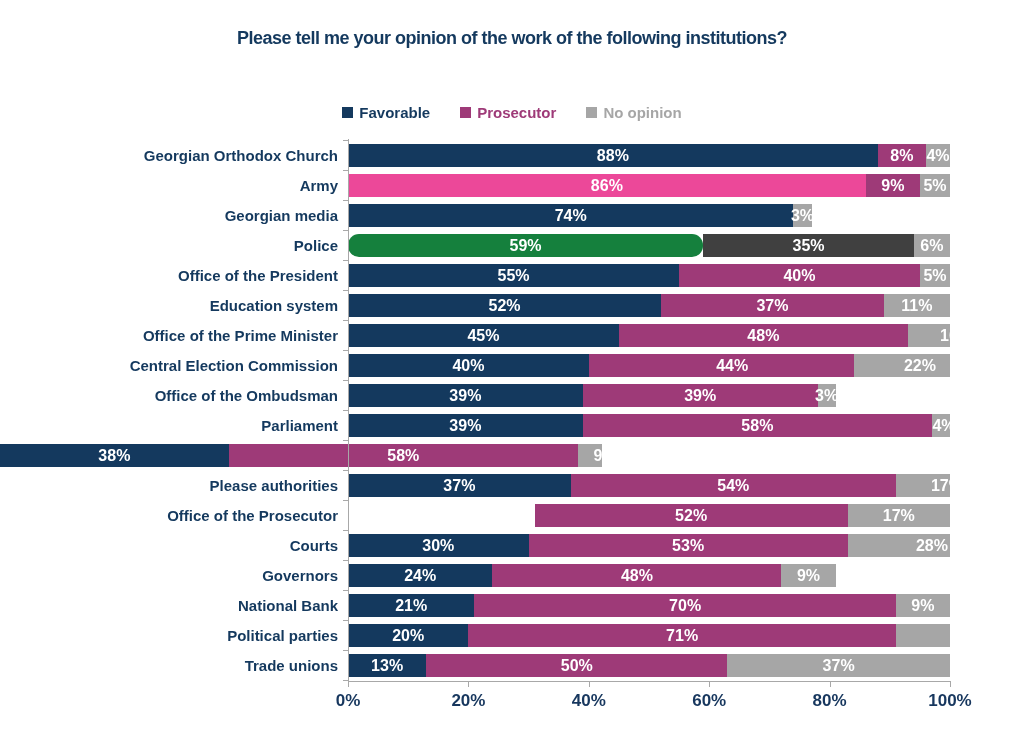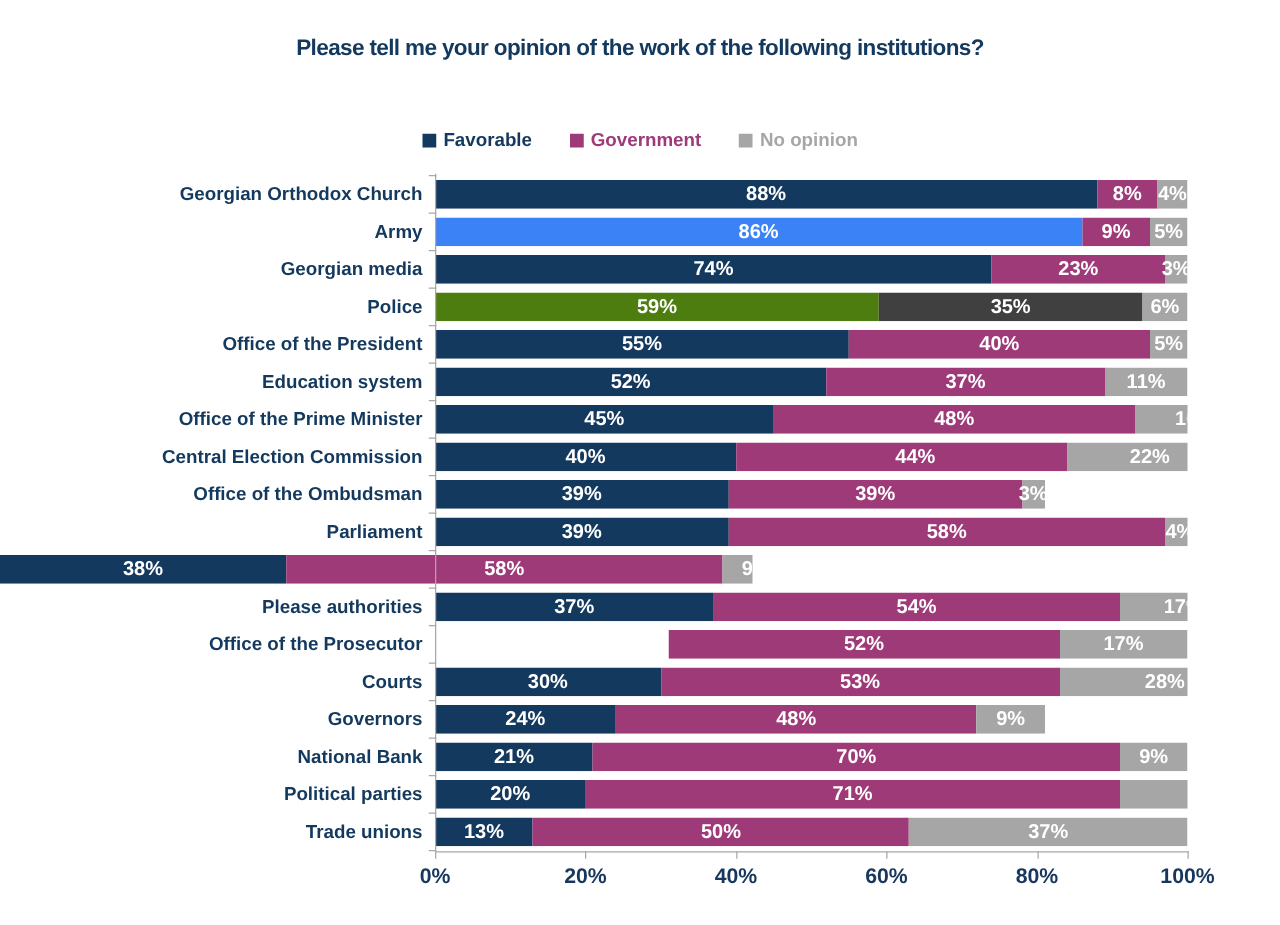--- a/index.html
+++ b/index.html
@@ -67,21 +67,21 @@
 
   <div class="chart-title">Please tell me your opinion of the work of the following institutions?</div>
 
   <div class="legend">
     <span class="legend-item">
       <span class="swatch" style="background: rgb(20, 57, 94);"></span>
       <span class="legend-label" style="color: rgb(20, 57, 94);">Favorable</span>
     </span>
     <span class="legend-item">
       <span class="swatch" style="background: rgb(158, 58, 120);"></span>
-      <span class="legend-label" style="color: rgb(158, 58, 120);">Government</span>
+      <span class="legend-label" style="color: rgb(158, 58, 120);">Prosecutor</span>
     </span>
     <span class="legend-item">
       <span class="swatch" style="background: rgb(166, 166, 166);"></span>
       <span class="legend-label" style="color: rgb(166, 166, 166);">No opinion</span>
     </span>
   </div>
 
   <div class="rows" id="rows">
   <div class="row">
     <div class="cat-label">Georgian Orthodox Church</div>
@@ -94,51 +94,48 @@
       </div>
       <div class="seg" style="width: 4%; background: rgb(166, 166, 166);">
         <span class="seg-val">4%</span>
       </div>
     </div>
   </div>
 
   <div class="row">
     <div class="cat-label">Army</div>
     <div class="bar">
-      <div class="seg" style="width: 86%; background: #3b82f6;">
+      <div class="seg" style="width: 86%; background: #ec4899;">
         <span class="seg-val">86%</span>
       </div>
       <div class="seg" style="width: 9%; background: rgb(158, 58, 120);">
         <span class="seg-val">9%</span>
       </div>
       <div class="seg" style="width: 5%; background: rgb(166, 166, 166);">
         <span class="seg-val">5%</span>
       </div>
     </div>
   </div>
 
   <div class="row">
     <div class="cat-label">Georgian media</div>
     <div class="bar">
       <div class="seg" style="width: 74%; background: rgb(20, 57, 94);">
         <span class="seg-val">74%</span>
       </div>
-      <div class="seg" style="width: 23%; background: rgb(158, 58, 120);">
-        <span class="seg-val">23%</span>
-      </div>
       <div class="seg" style="width: 3%; background: rgb(166, 166, 166);">
         <span class="seg-val">3%</span>
       </div>
     </div>
   </div>
 
   <div class="row">
     <div class="cat-label">Police</div>
     <div class="bar">
-      <div class="seg" style="width: 59%; background: #4d7c0f;">
+      <div class="seg" style="width: 59%; background: #15803d; border-radius: 11px;">
         <span class="seg-val">59%</span>
       </div>
       <div class="seg" style="width: 35%; background: #404040;">
         <span class="seg-val">35%</span>
       </div>
       <div class="seg" style="width: 6%; background: rgb(166, 166, 166);">
         <span class="seg-val">6%</span>
       </div>
     </div>
   </div>

